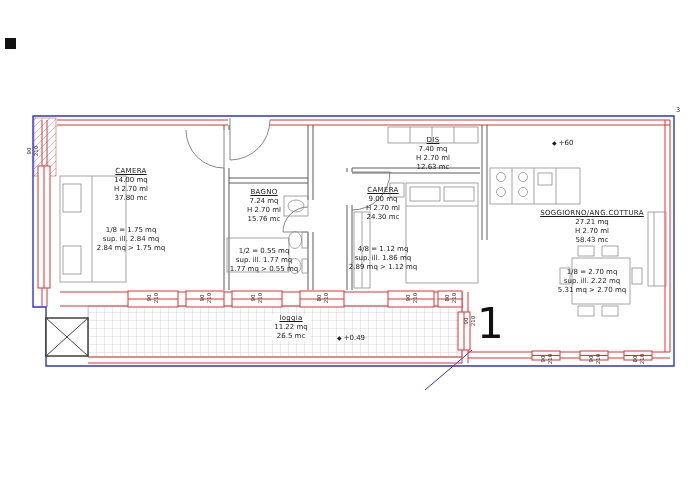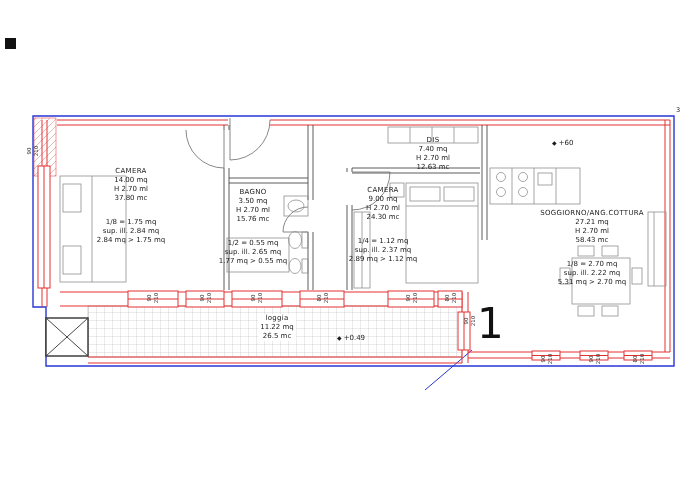--- a/index.html
+++ b/index.html
@@ -1,22 +1,22 @@
 <!DOCTYPE html>
 <html><head>
 <meta charset="utf-8">
 <style>
   html,body{margin:0;padding:0;background:#fff;}
   .stage{position:relative;width:700px;height:495px;background:#fff;overflow:hidden;
          font-family:"DejaVu Sans",sans-serif;color:#1a1a1a;}
   .stage svg{position:absolute;left:0;top:0;}
   .room-label{position:absolute;transform:translateX(-50%);text-align:center;
               font-size:7px;line-height:9px;white-space:nowrap;}
-  .room-label .rname{letter-spacing:.3px;}
-  .room-label .gap{margin-top:15px;}
+  .room-label .rname{letter-spacing:.3px;text-decoration:underline;}
+  .room-label .gap{margin-top:23px;}
   .room-label.on-hatch div{background:rgba(255,255,255,.92);padding:0 2px;}
   .marker{position:absolute;font-size:7px;white-space:nowrap;}
   .marker .glyph{font-size:6px;margin-right:2px;}
   .big-num{position:absolute;font-size:42px;line-height:44px;color:#111;}
   .vdim{position:absolute;width:14px;text-align:center;font-size:5.5px;color:#333;
         transform:rotate(-90deg);transform-origin:center;white-space:nowrap;}
   .sheet{position:absolute;font-size:6.5px;color:#222;}
 </style>
 </head>
 <body>
@@ -152,58 +152,58 @@
   <div class="room-label" style="left:131px;top:167px">
     <div class="rname">CAMERA</div>
     <div>14.00 mq</div>
     <div>H 2.70 ml</div>
     <div>37.80 mc</div>
     <div class="gap">1/8 = 1.75 mq</div>
     <div>sup. ill. 2.84 mq</div>
     <div>2.84 mq &gt; 1.75 mq</div>
   </div>
 
-  <div class="room-label" style="left:253px;top:188px">
+  <div class="room-label" style="left:264px;top:188px">
     <div class="rname">BAGNO</div>
-    <div>3.50 mq</div>
+    <div>7.24 mq</div>
     <div>H 2.70 ml</div>
     <div>15.76 mc</div>
     <div class="gap">1/2 = 0.55 mq</div>
-    <div>sup. ill. 2.65 mq</div>
+    <div>sup. ill. 1.77 mq</div>
     <div>1.77 mq &gt; 0.55 mq</div>
   </div>
 
   <div class="room-label" style="left:383px;top:186px">
     <div class="rname">CAMERA</div>
     <div>9.00 mq</div>
     <div>H 2.70 ml</div>
     <div>24.30 mc</div>
-    <div class="gap">1/4 = 1.12 mq</div>
-    <div>sup. ill. 2.37 mq</div>
+    <div class="gap">4/8 = 1.12 mq</div>
+    <div>sup. ill. 1.86 mq</div>
     <div>2.89 mq &gt; 1.12 mq</div>
   </div>
 
   <div class="room-label" style="left:433px;top:136px">
     <div class="rname">DIS</div>
     <div>7.40 mq</div>
     <div>H 2.70 ml</div>
     <div>12.63 mc</div>
   </div>
 
   <div class="room-label" style="left:592px;top:209px">
     <div class="rname">SOGGIORNO/ANG.COTTURA</div>
     <div>27.21 mq</div>
     <div>H 2.70 ml</div>
     <div>58.43 mc</div>
     <div class="gap">1/8 = 2.70 mq</div>
     <div>sup. ill. 2.22 mq</div>
     <div>5.31 mq &gt; 2.70 mq</div>
   </div>
 
-  <div class="room-label on-hatch" style="left:277px;top:314px">
+  <div class="room-label on-hatch" style="left:291px;top:314px">
     <div class="rname">loggia</div>
     <div>11.22 mq</div>
     <div>26.5 mc</div>
   </div>
 
   <div class="marker" style="left:552px;top:139px">
     <span class="glyph">◆</span><span>+60</span>
   </div>
   <div class="marker" style="left:337px;top:334px">
     <span class="glyph">◆</span><span>+0.49</span>

